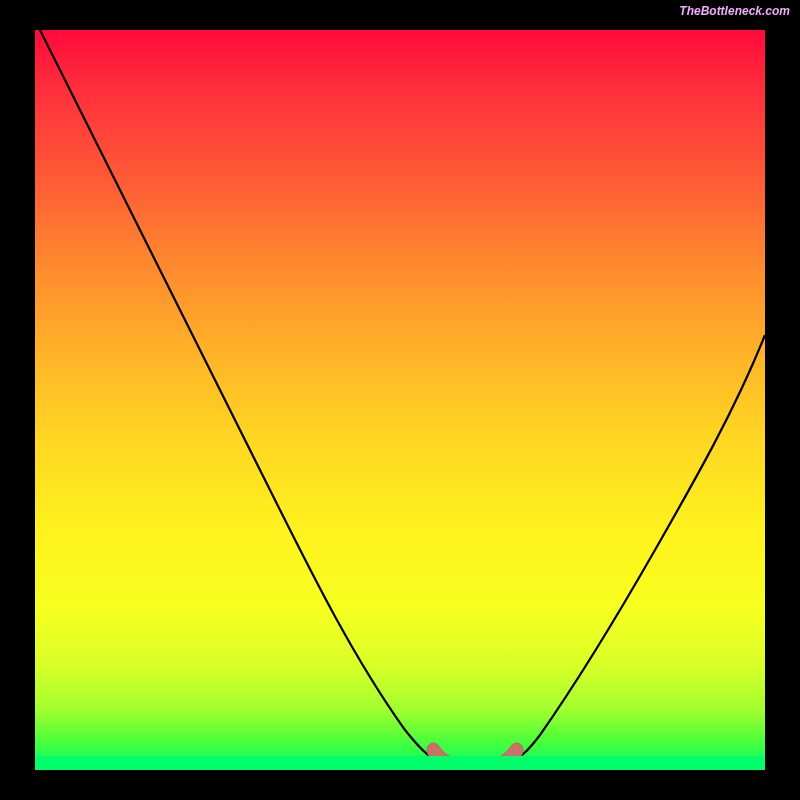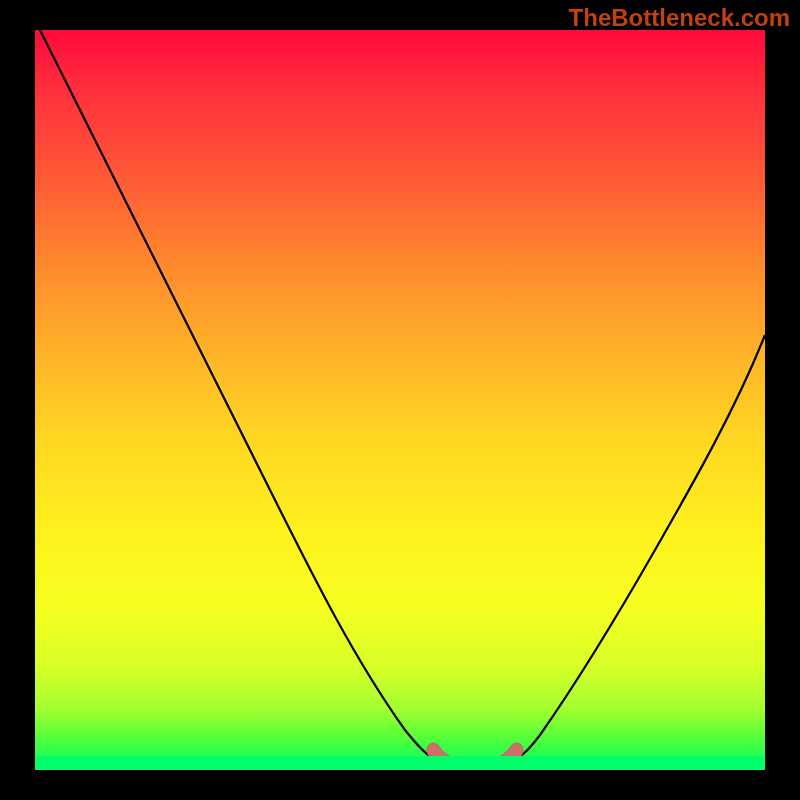--- a/index.html
+++ b/index.html
@@ -8,24 +8,25 @@
     height: 800px;
     background: #000;
     position: relative;
     font-family: Arial, sans-serif;
     overflow: hidden;
   }
   .watermark {
     position: absolute;
     top: 4px;
     right: 10px;
-    color: #c2410c;
-    font-size: 24px;
+    color: #f0abfc;
+    font-size: 12px;
     font-weight: bold;
     z-index: 10;
+    font-style: italic;
   }
   .plot-area {
     position: absolute;
     left: 35px;
     top: 30px;
     width: 730px;
     height: 740px;
     background: linear-gradient(to bottom,
       #ff0a3c 0%,
       #ff2f3c 8%,

